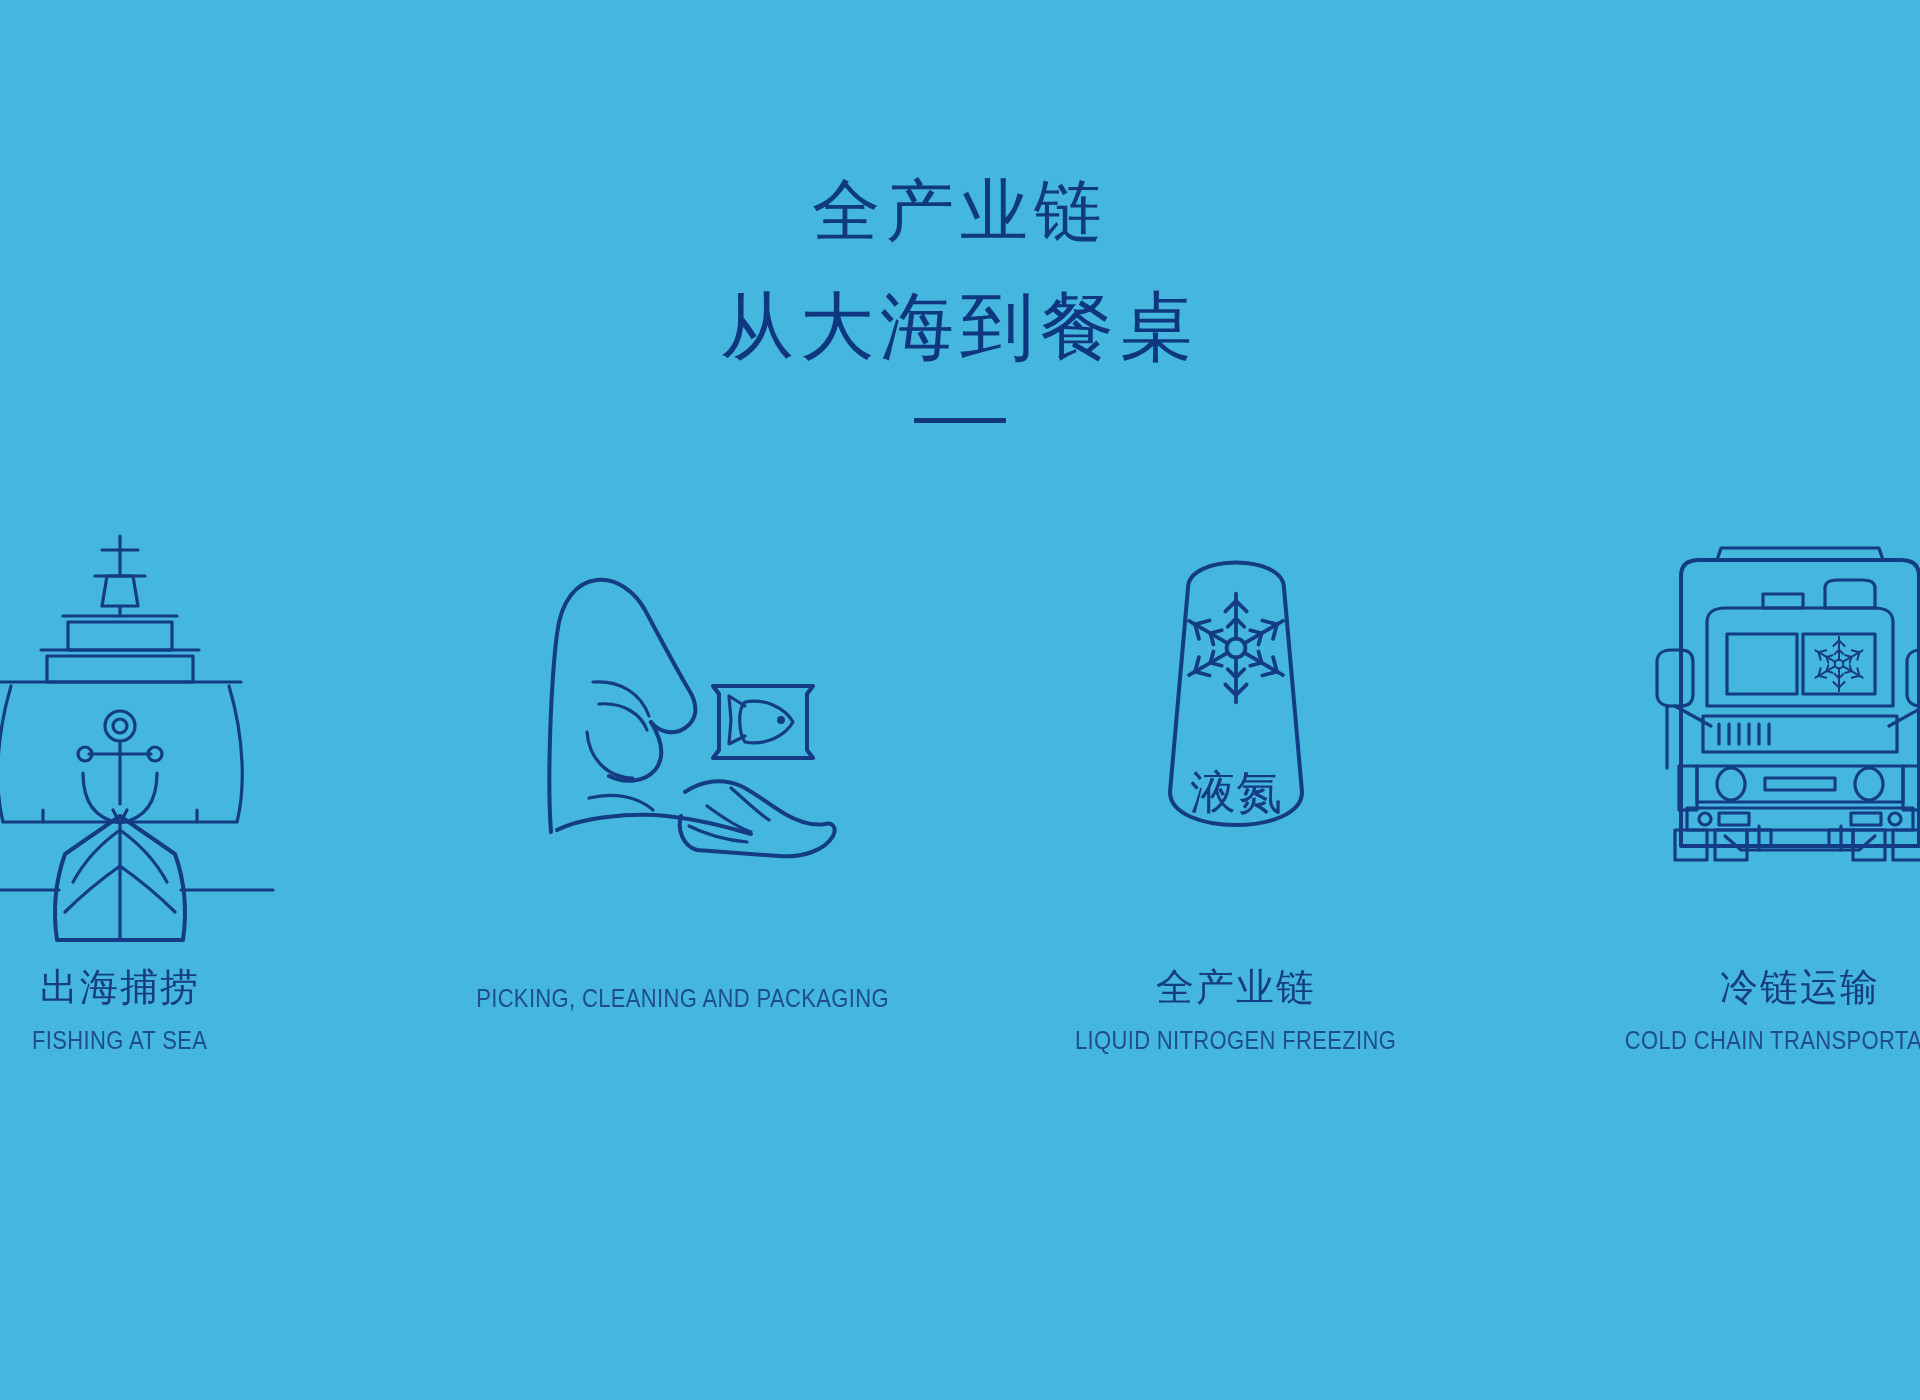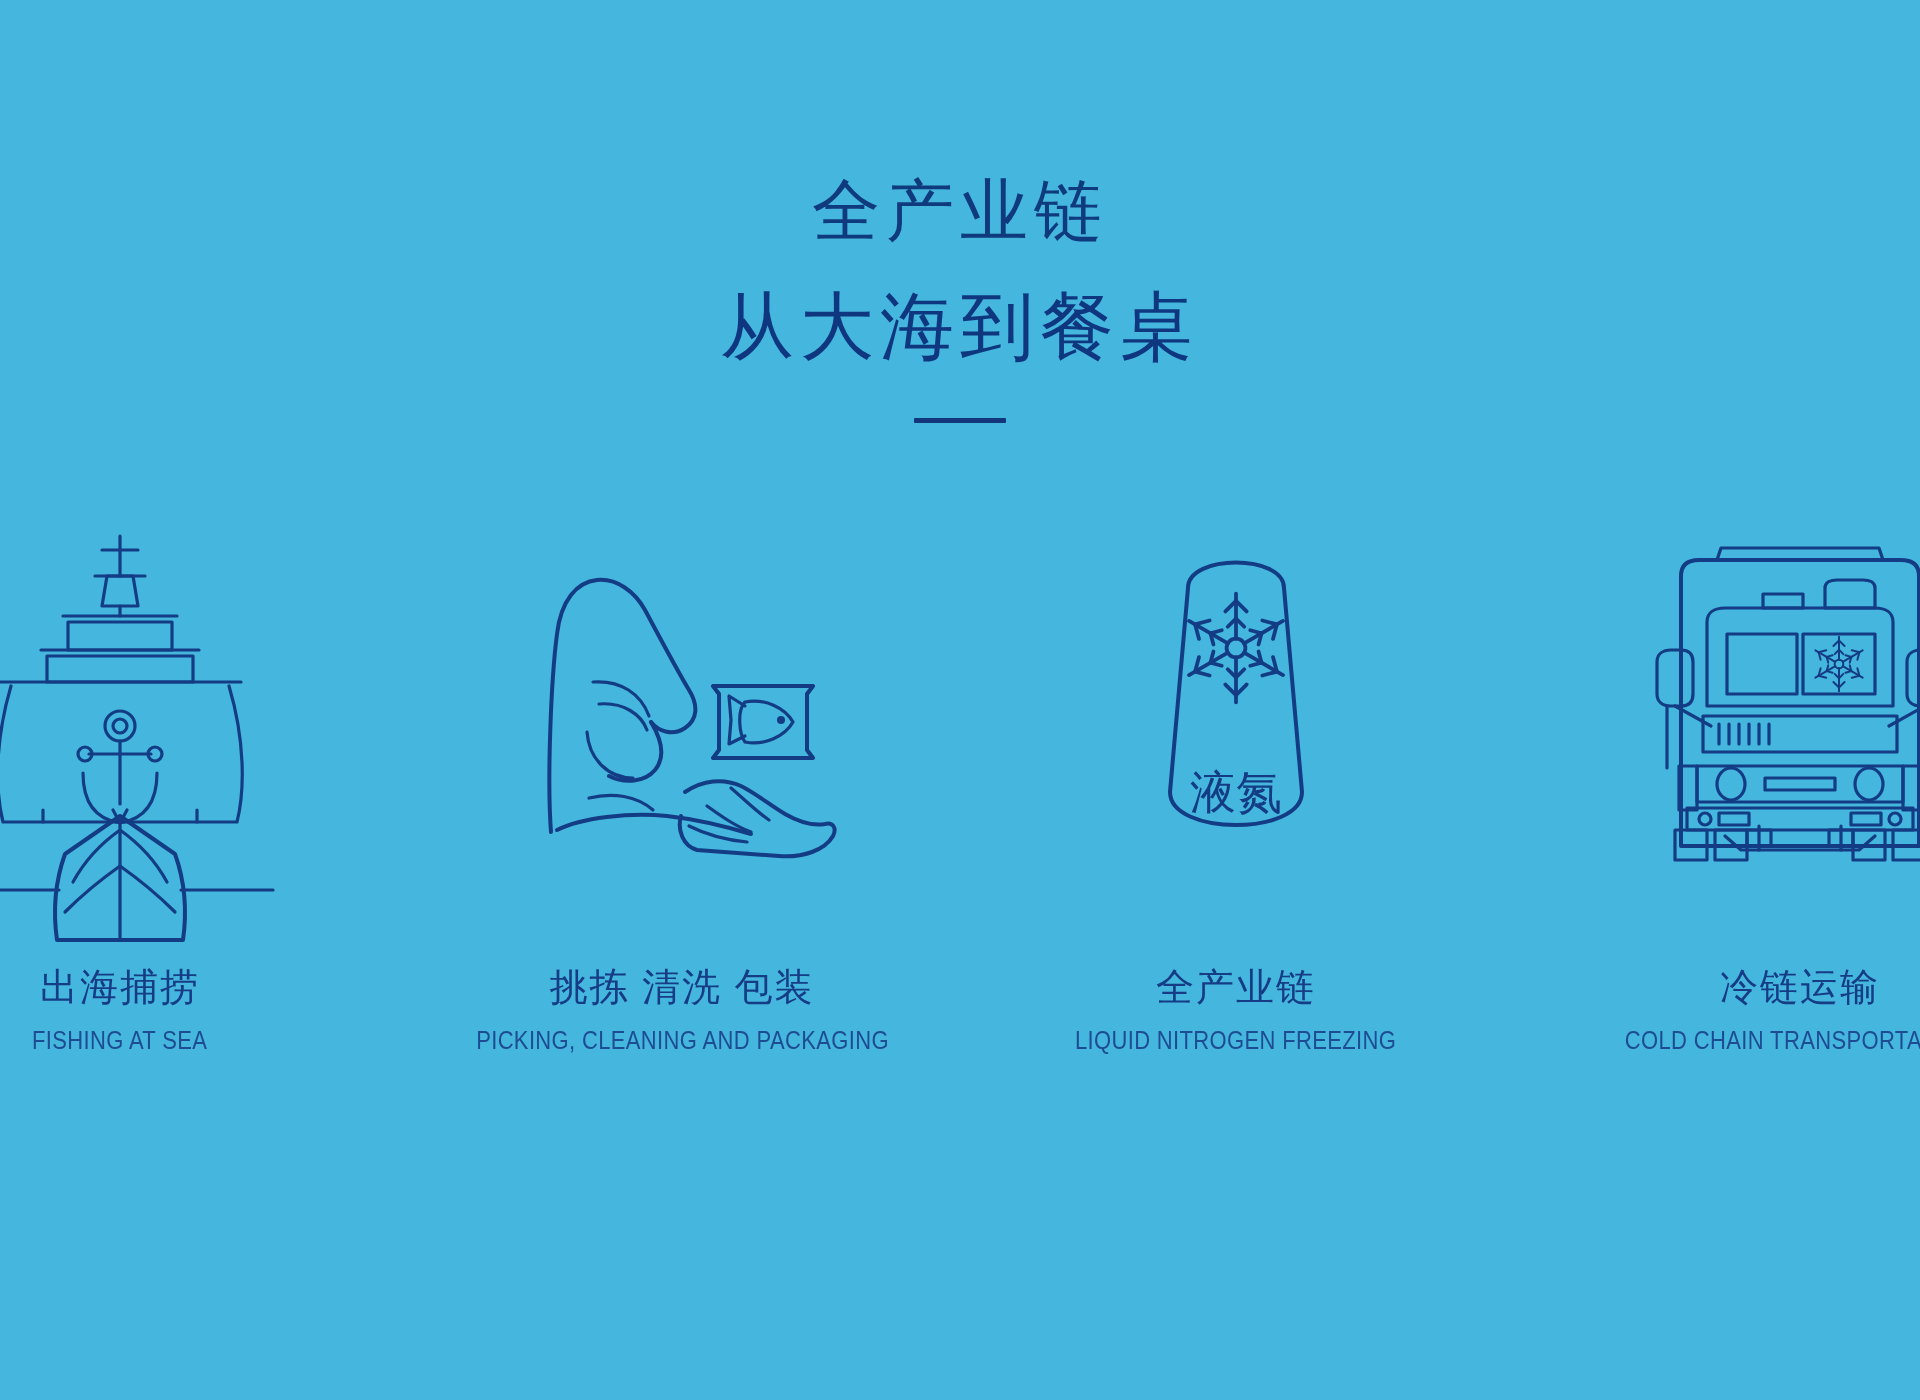--- a/index.html
+++ b/index.html
@@ -247,21 +247,20 @@
                                C316 292 320 298 316 306
                                C308 320 286 328 262 326
                                L180 320
                                C166 316 160 300 164 286"></path>
           <path class="ink-thin" d="M214 258 C228 270 240 282 252 290"></path>
           <path class="ink-thin" d="M190 276 C204 286 218 296 234 302"></path>
           <path class="ink-thin" d="M172 296 C188 304 208 310 230 312"></path>
         </svg>
       </div>
       <div class="step-labels">
-        <div class="label-cn">挑拣 清洗 包装</div>
         <div class="label-en">PICKING, CLEANING AND PACKAGING</div>
       </div>
     </div>
 
     <div class="step step-3">
       <div class="step-art">
         <svg width="330" height="330" viewBox="0 0 330 330">
 
           <path class="ink" d="M117 58
                                C117 24 213 24 213 58

